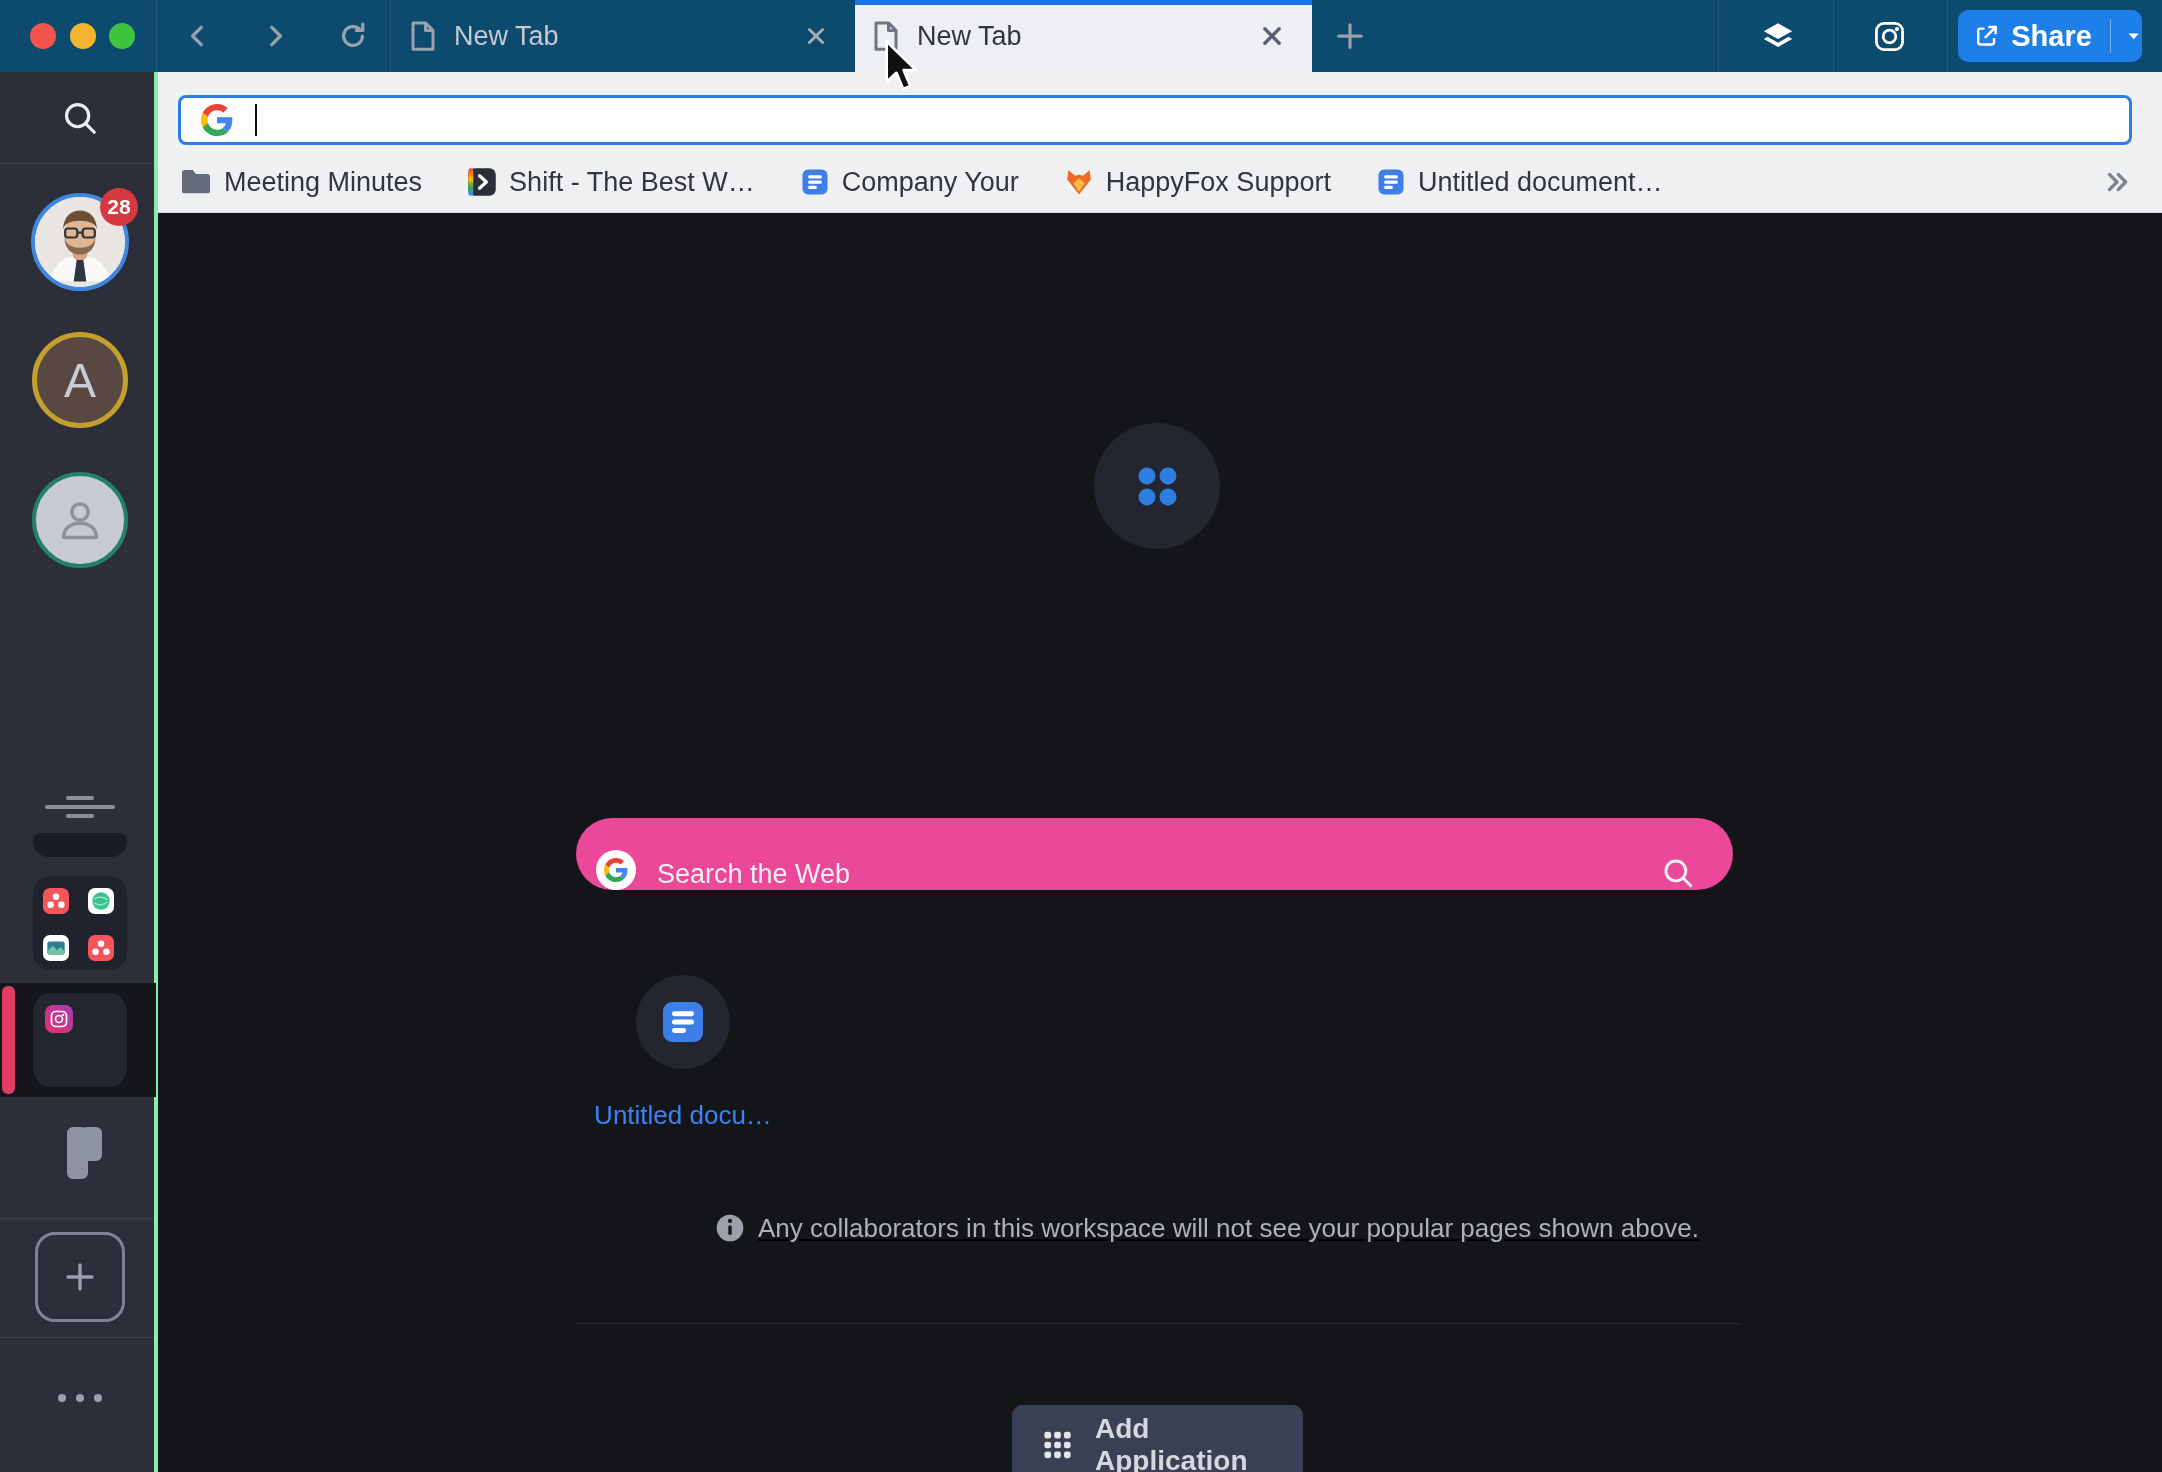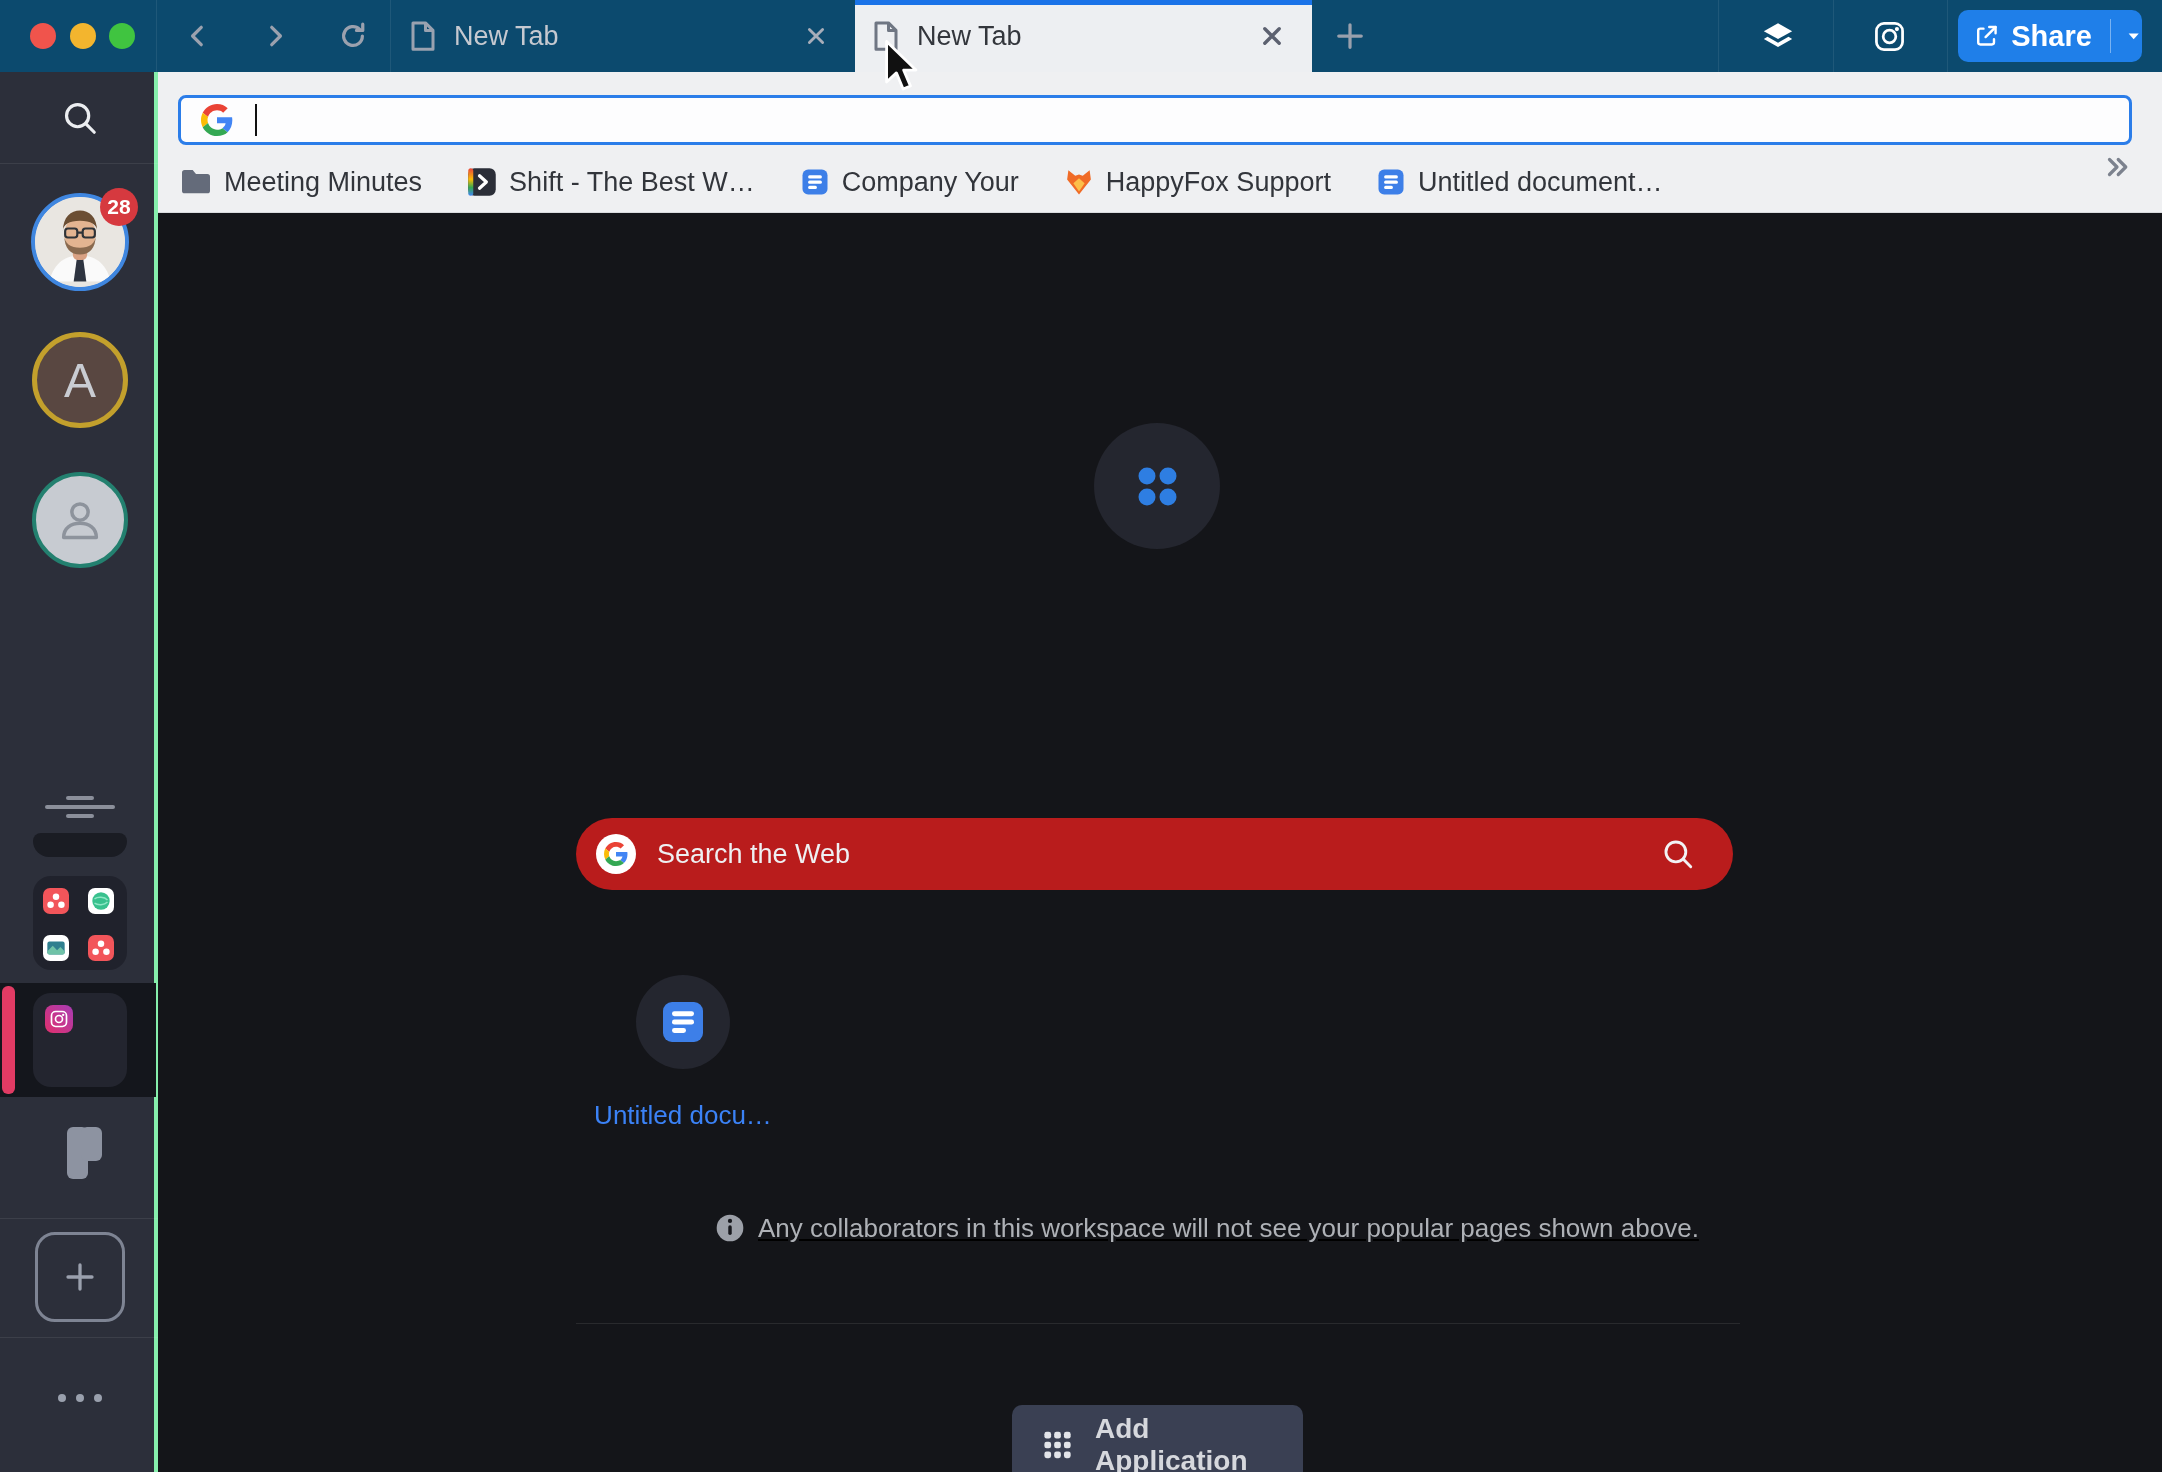--- a/index.html
+++ b/index.html
@@ -27,29 +27,29 @@
   .badge{position:absolute;left:100px;top:116px;width:38px;height:38px;border-radius:50%;background:#d6393f;color:#fff;font-size:21px;font-weight:bold;display:flex;align-items:center;justify-content:center;z-index:3;}
   .tile{position:absolute;left:33px;width:94px;height:94px;border-radius:18px;cursor:pointer;}
   .mini{position:absolute;width:26px;height:26px;border-radius:7px;}
   .sel-row{position:absolute;left:0;top:911px;width:156px;height:114px;background:#14161c;}
   .sel-bar{position:absolute;left:2px;top:3px;width:13px;height:108px;border-radius:6px;background:#e23b64;}
 
   
   .lightzone{position:absolute;left:158px;top:72px;width:2004px;height:141px;background:#eff0f2;}
   .urlbar{position:absolute;left:20px;top:23px;width:1954px;height:50px;background:#fdfdfe;border:3px solid #2b7de9;border-radius:8px;display:flex;align-items:center;}
   .caret{width:2px;height:32px;background:#111;margin-left:22px;}
-  .bookmarks{position:absolute;left:0px;top:80px;width:2004px;height:61px;display:flex;padding-left:22px;border-bottom:1px solid #d9dbde;}
+  .bookmarks{position:absolute;left:0px;top:80px;width:2004px;height:61px;display:flex;align-items:center;padding-left:22px;border-bottom:1px solid #d9dbde;}
   .bm{display:flex;align-items:center;margin-right:45px;cursor:pointer;}
   .bm-label{font-size:27px;color:#32353b;margin-left:12px;white-space:nowrap;}
 
   
   .page{position:absolute;left:158px;top:213px;width:2004px;height:1259px;background:#141519;}
   .circle{border-radius:50%;background:#24262f;display:flex;align-items:center;justify-content:center;}
   .ws-title{position:absolute;left:457px;top:596px;width:1400px;text-align:center;font-size:47px;font-weight:600;color:#e8e9eb;}
-  .pill{position:absolute;left:418px;top:605px;width:1157px;height:72px;background:#b91c1c;border-radius:36px;display:flex;align-items:center;cursor:text;}
+  .pill{position:absolute;left:418px;top:605px;width:1157px;height:72px;background:#ec4899;border-radius:36px;display:flex;align-items:flex-end;cursor:text;}
   .pill-g{width:40px;height:40px;border-radius:50%;background:#fff;margin-left:20px;display:flex;align-items:center;justify-content:center;}
   .pill-text{font-size:27px;color:#eef0f2;margin-left:21px;flex:1;}
   .app-label{position:absolute;left:425px;top:887px;width:200px;text-align:center;font-size:26px;color:#3b82f6;}
   .info-row{position:absolute;left:556px;top:999px;display:flex;align-items:center;text-decoration:underline;}
   .info-text{font-size:26px;color:#aeb1b6;margin-left:12px;}
   .hdiv{position:absolute;left:418px;top:1110px;width:1164px;height:1px;background:rgba(255,255,255,0.09);}
   .addbtn{position:absolute;left:854px;top:1192px;width:291px;height:80px;background:#3a4053;border-radius:10px;display:flex;align-items:center;padding-left:28px;cursor:pointer;}
   .add-label{font-size:28px;font-weight:bold;color:#d6d8dd;margin-left:20px;}
 </style>
 </head>

